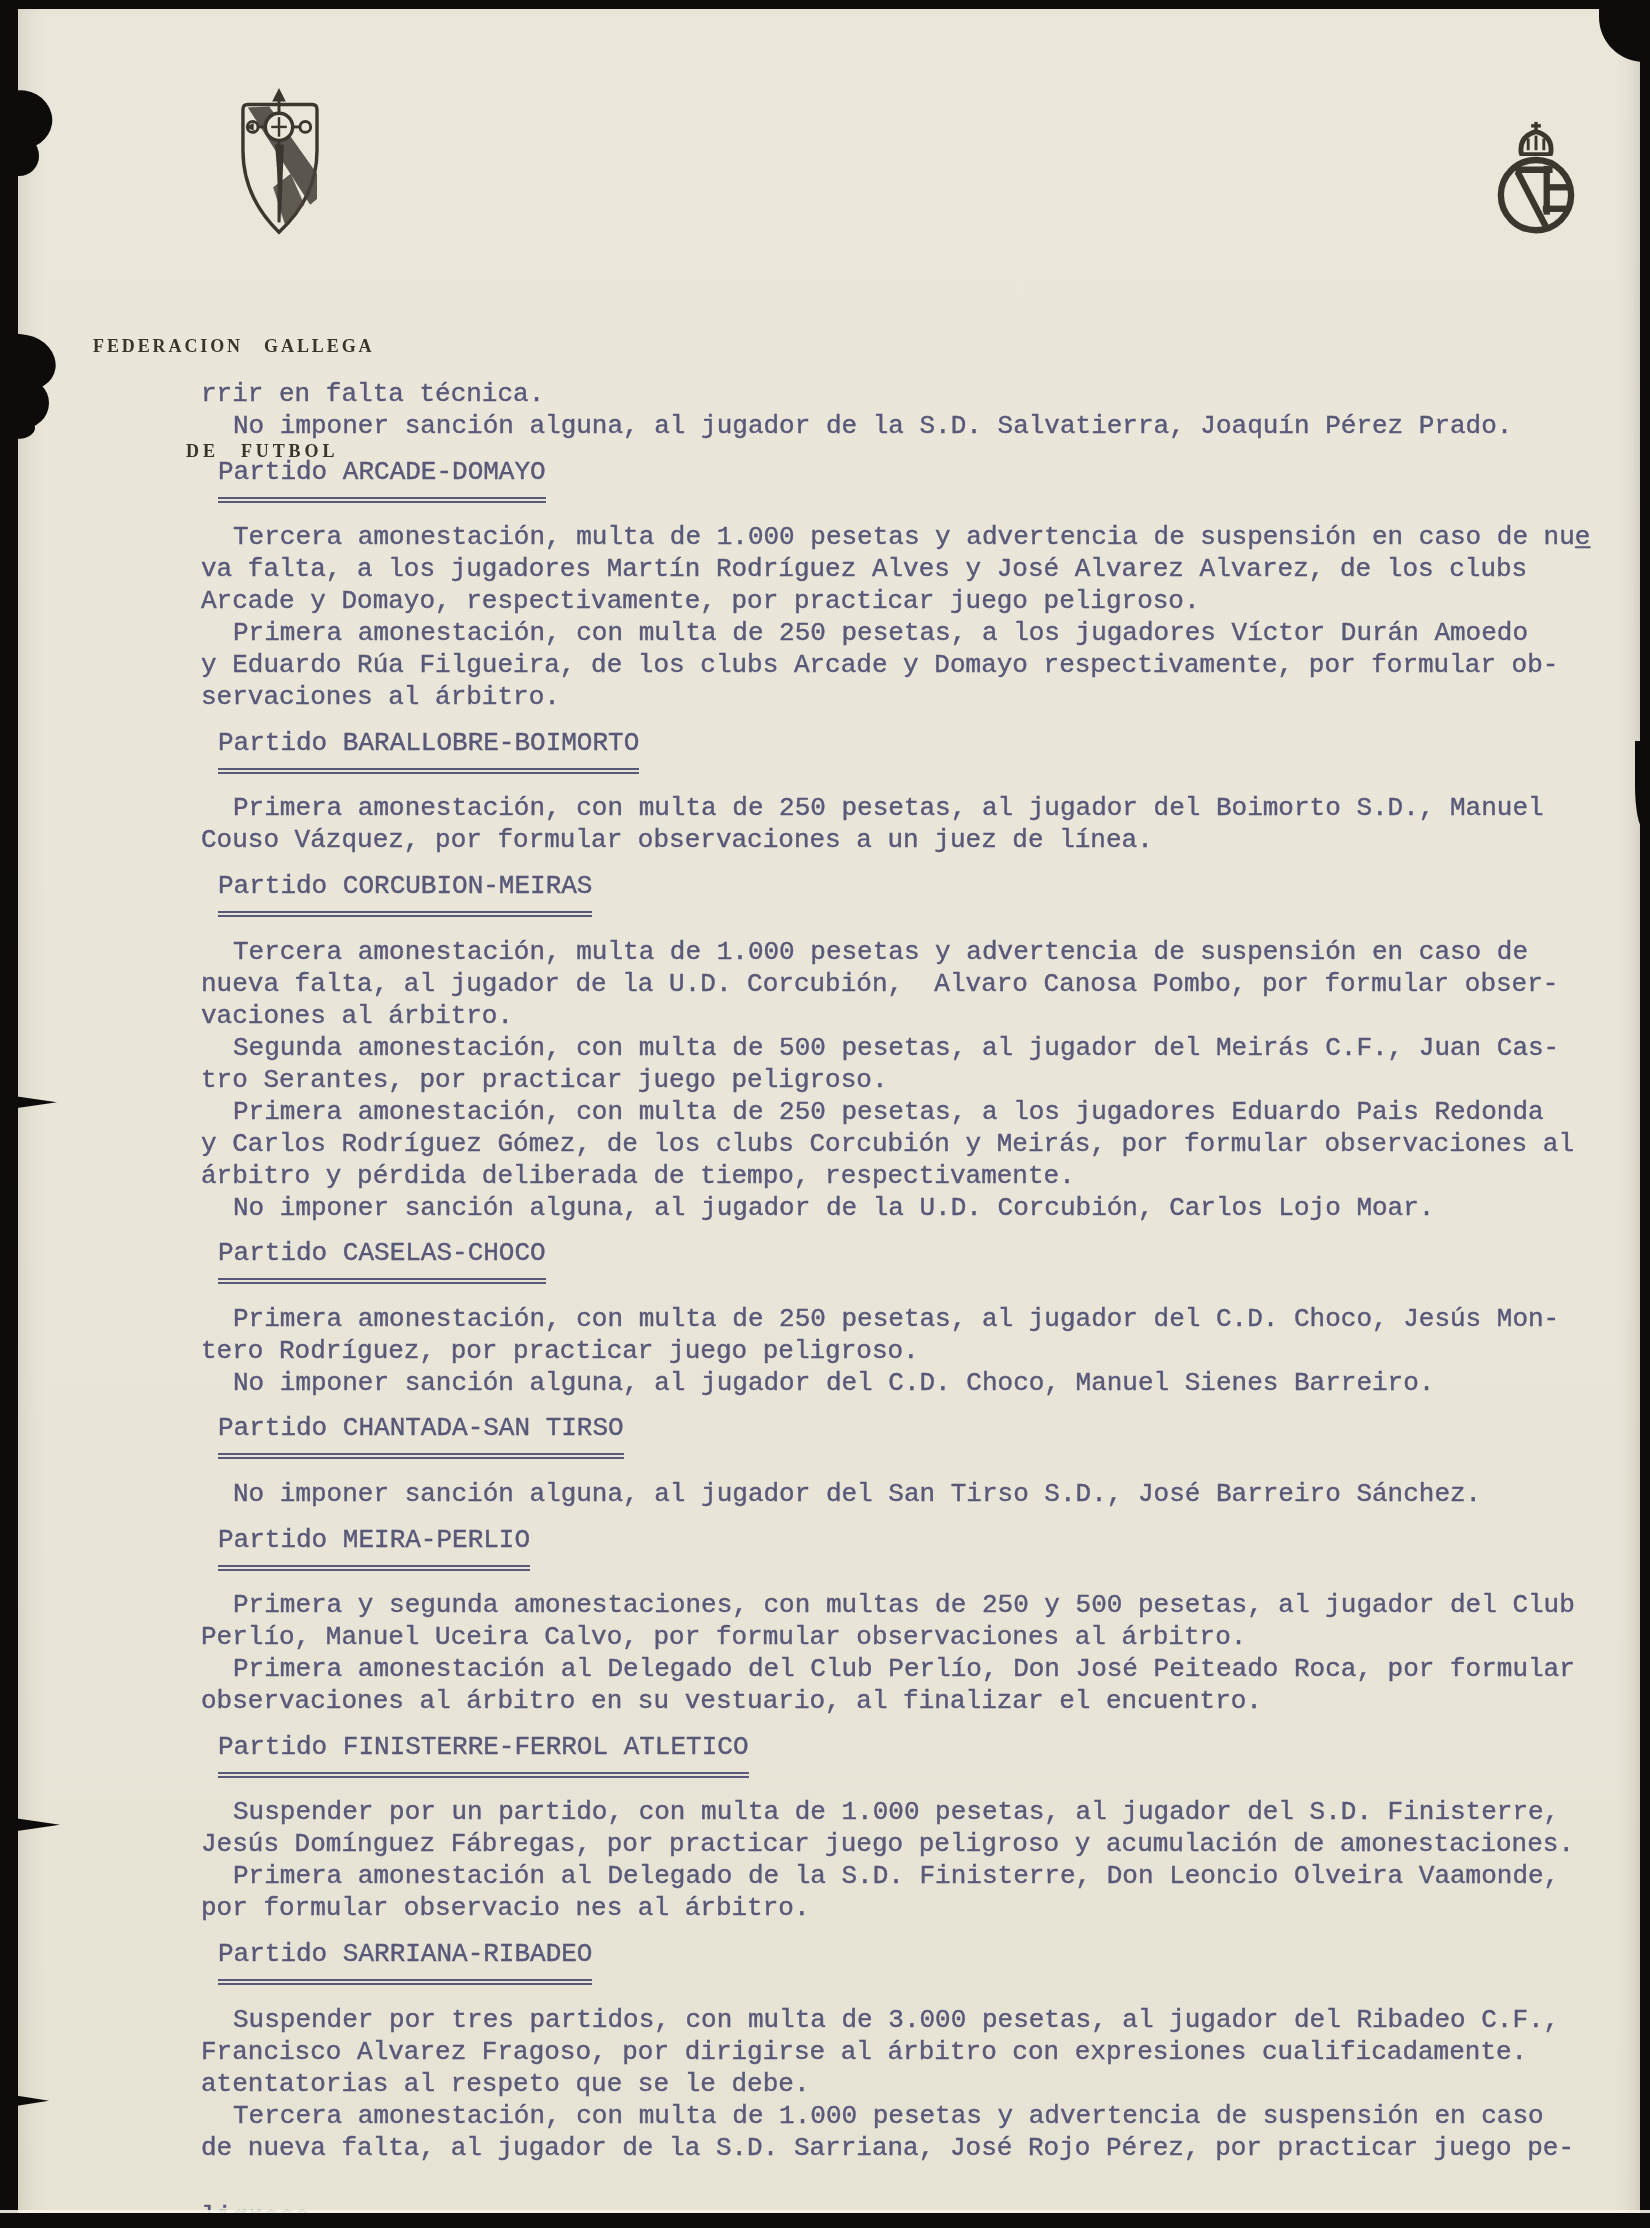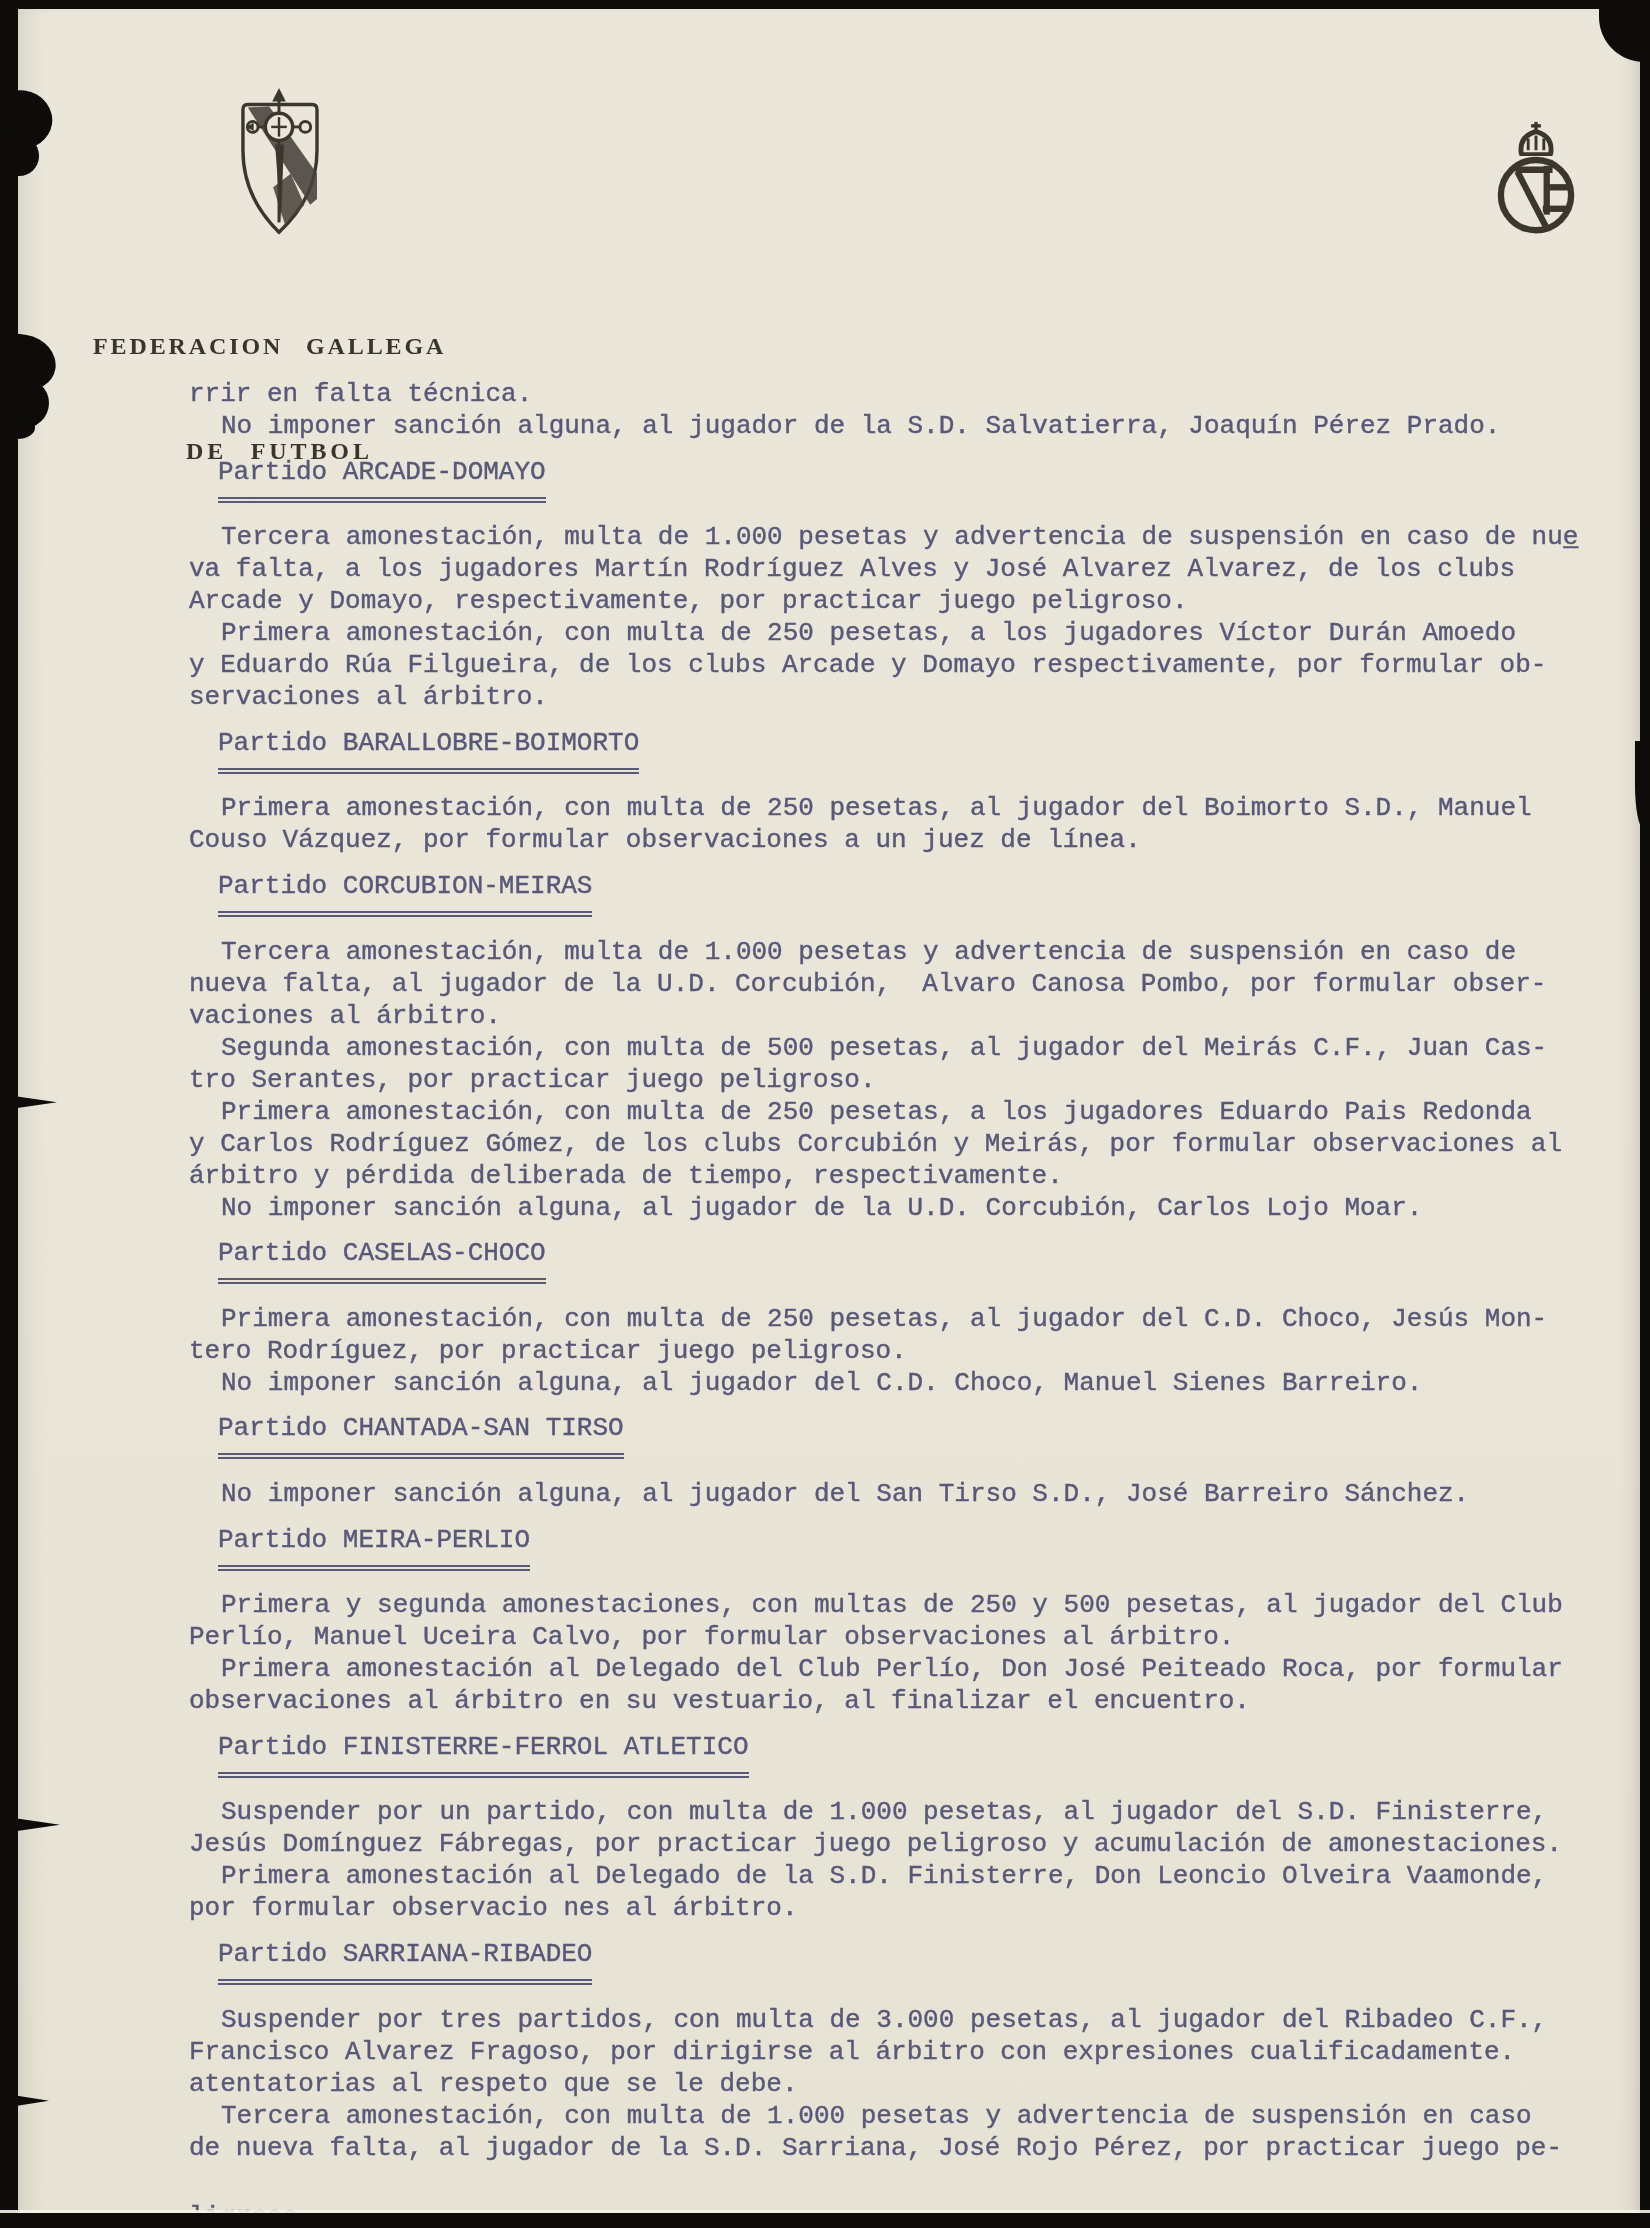--- a/index.html
+++ b/index.html
@@ -31,39 +31,39 @@
   .slit{position:absolute;left:0;background:var(--edge,#0d0c0a);clip-path:polygon(0 0,100% 50%,0 100%);}
   .slit-1{top:1094px;width:57px;height:16.6px;}
   .slit-2{top:1816px;width:60px;height:17.6px;}
   .slit-3{top:2093px;width:49px;height:15.6px;}
 
   
   .letterhead{
     position:absolute;left:93px;top:259px;
     font-family:"Liberation Serif","DejaVu Serif",serif;font-weight:bold;
     color:var(--header-ink,#39342c);
-    font-size:24px;line-height:35px;letter-spacing:2.9px;word-spacing:13.7px;
+    font-size:18px;line-height:35px;letter-spacing:2.9px;word-spacing:13.7px;
     white-space:pre;
   }
   .letterhead .l2{padding-left:93px;letter-spacing:3.9px;}
   .logo{position:absolute;}
   .logo svg{display:block;}
   .logo-shield{left:234px;top:86px;width:90px;height:152px;}
   .logo-crown{left:1492px;top:119px;width:88px;height:121px;}
 
   
   .doc{
     position:absolute;left:189px;top:378px;width:1449px;
     font-family:"Liberation Mono","DejaVu Sans Mono",monospace;
     font-size:26px;line-height:32px;
     color:var(--ink,#585878);
     -webkit-text-stroke:0.4px currentColor;
     white-space:pre;
   }
-  .doc .line{min-height:32px;}
+  .doc .line{min-height:32px;margin-left:12px;}
   .doc .first{text-indent:32px;}
   .doc .heading{
     margin:13.7px 0 18.5px 29px;width:max-content;
     padding-bottom:9px;border-bottom:6.8px double currentColor;
   }
   .doc .final{margin-top:37px;}
 </style>
 </head>
 <body>
 

